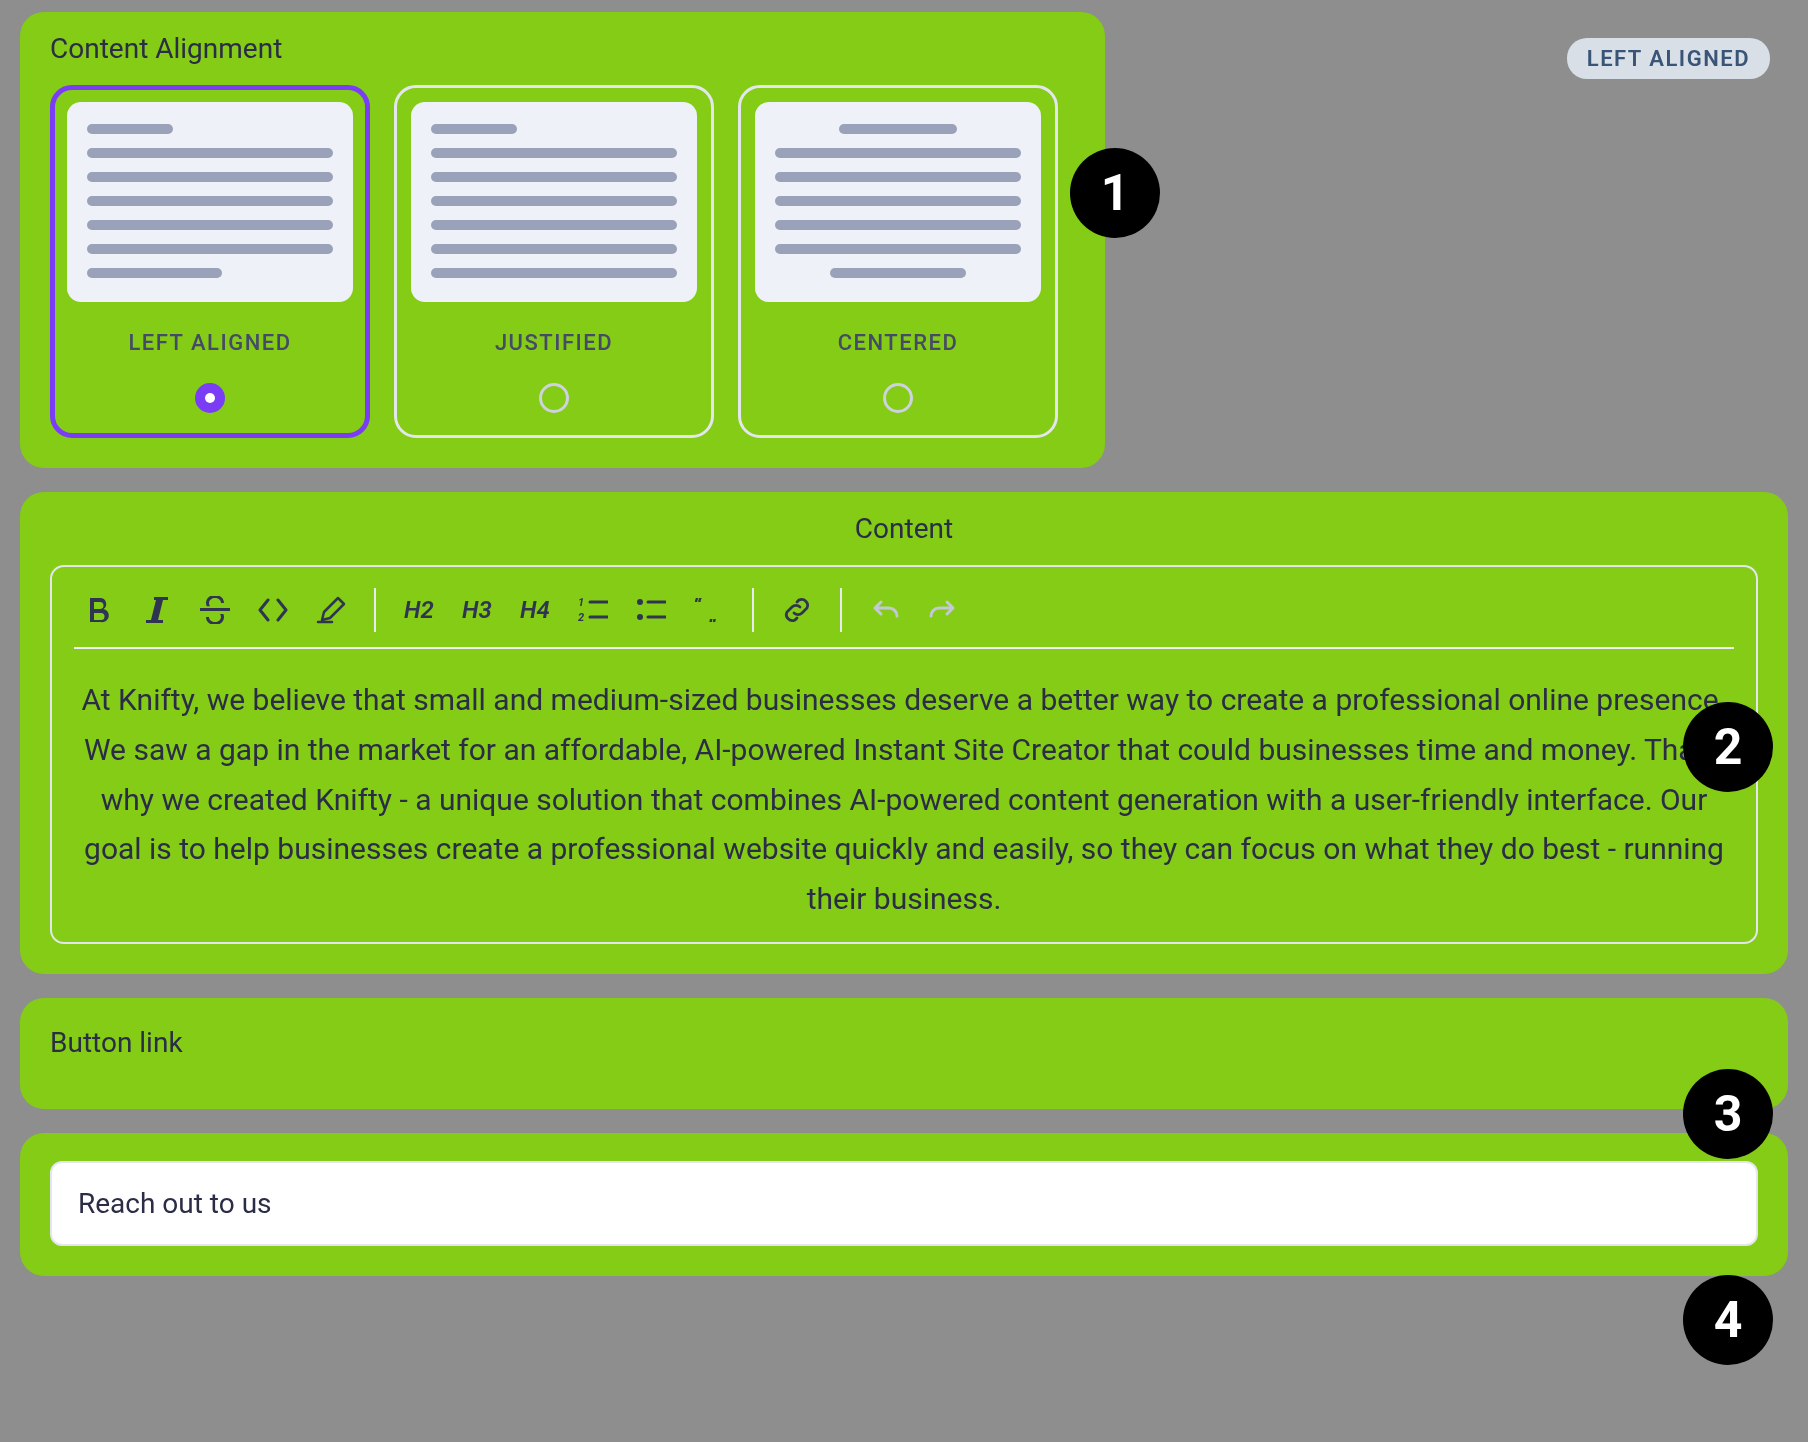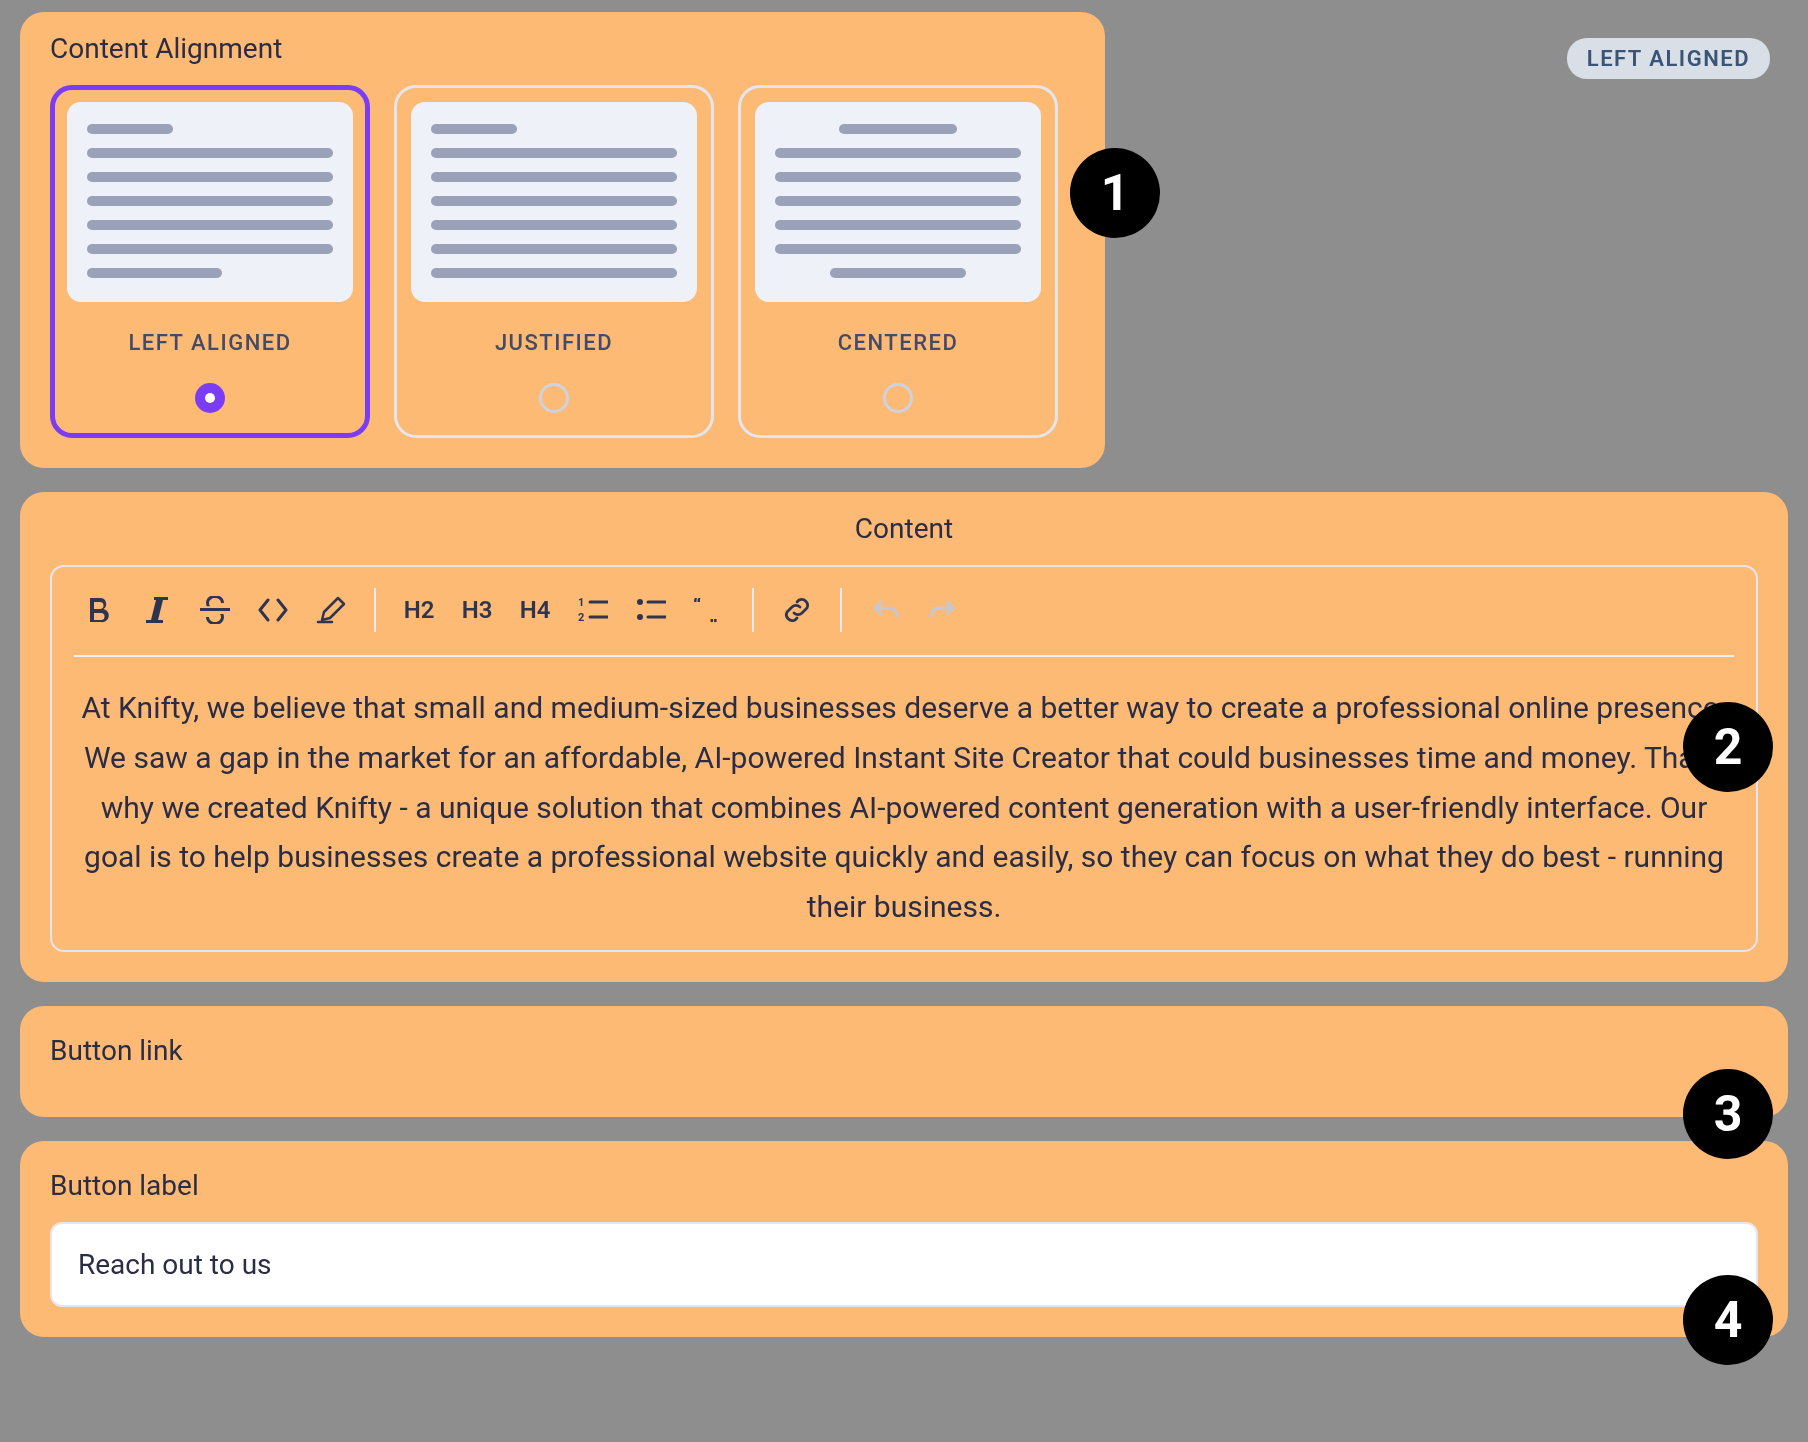--- a/index.html
+++ b/index.html
@@ -5,21 +5,21 @@
     * { box-sizing: border-box; margin: 0; padding: 0; }
     body {
       background: #8e8e8e;
       font-family: -apple-system, BlinkMacSystemFont, "Segoe UI", Roboto, sans-serif;
       padding: 12px 20px 20px 20px;
       width: 1808px;
       min-height: 1442px;
       position: relative;
     }
     .panel {
-      background: #fdba74;
+      background: #84cc16;
       border-radius: 24px;
       padding: 24px 30px 30px 30px;
       margin-bottom: 24px;
     }
     .panel-title {
       font-size: 28px;
       color: #2a2d45;
       font-weight: 400;
       margin-bottom: 20px;
     }
@@ -116,23 +116,24 @@
     .content-panel { padding: 20px 30px 30px 30px; text-align: center; }
     .editor-box {
       border: 2px solid #e4e6ee;
       border-radius: 14px;
       padding: 18px 22px;
     }
     .toolbar {
       display: flex;
       align-items: center;
       gap: 8px;
-      padding-bottom: 20px;
+      padding-bottom: 12px;
       border-bottom: 2px solid #eef0f5;
       margin-bottom: 26px;
+      font-style: italic;
     }
     .tb-btn {
       width: 50px;
       height: 50px;
       border-radius: 8px;
       display: flex;
       align-items: center;
       justify-content: center;
       cursor: pointer;
       color: #2f3550;
@@ -315,20 +316,19 @@
     </div>
     <div class="editor-text">At Knifty, we believe that small and medium-sized businesses deserve a better way to create a professional online presence. We saw a gap in the market for an affordable, AI-powered Instant Site Creator that could businesses time and money. That's why we created Knifty - a unique solution that combines AI-powered content generation with a user-friendly interface. Our goal is to help businesses create a professional website quickly and easily, so they can focus on what they do best - running their business.</div>
   </div>
 </div>
 
 <div class="panel input-panel">
   <div class="panel-title">Button link</div>
 </div>
 
 <div class="panel input-panel" style="margin-bottom:0;">
-  <div class="panel-title">Button label</div>
   <input class="text-input" type="text" value="Reach out to us" style="">
 </div>
 
 <div class="badge badge-1">1</div>
 <div class="badge badge-2">2</div>
 <div class="badge badge-3">3</div>
 <div class="badge badge-4">4</div>
 
 </body></html>

